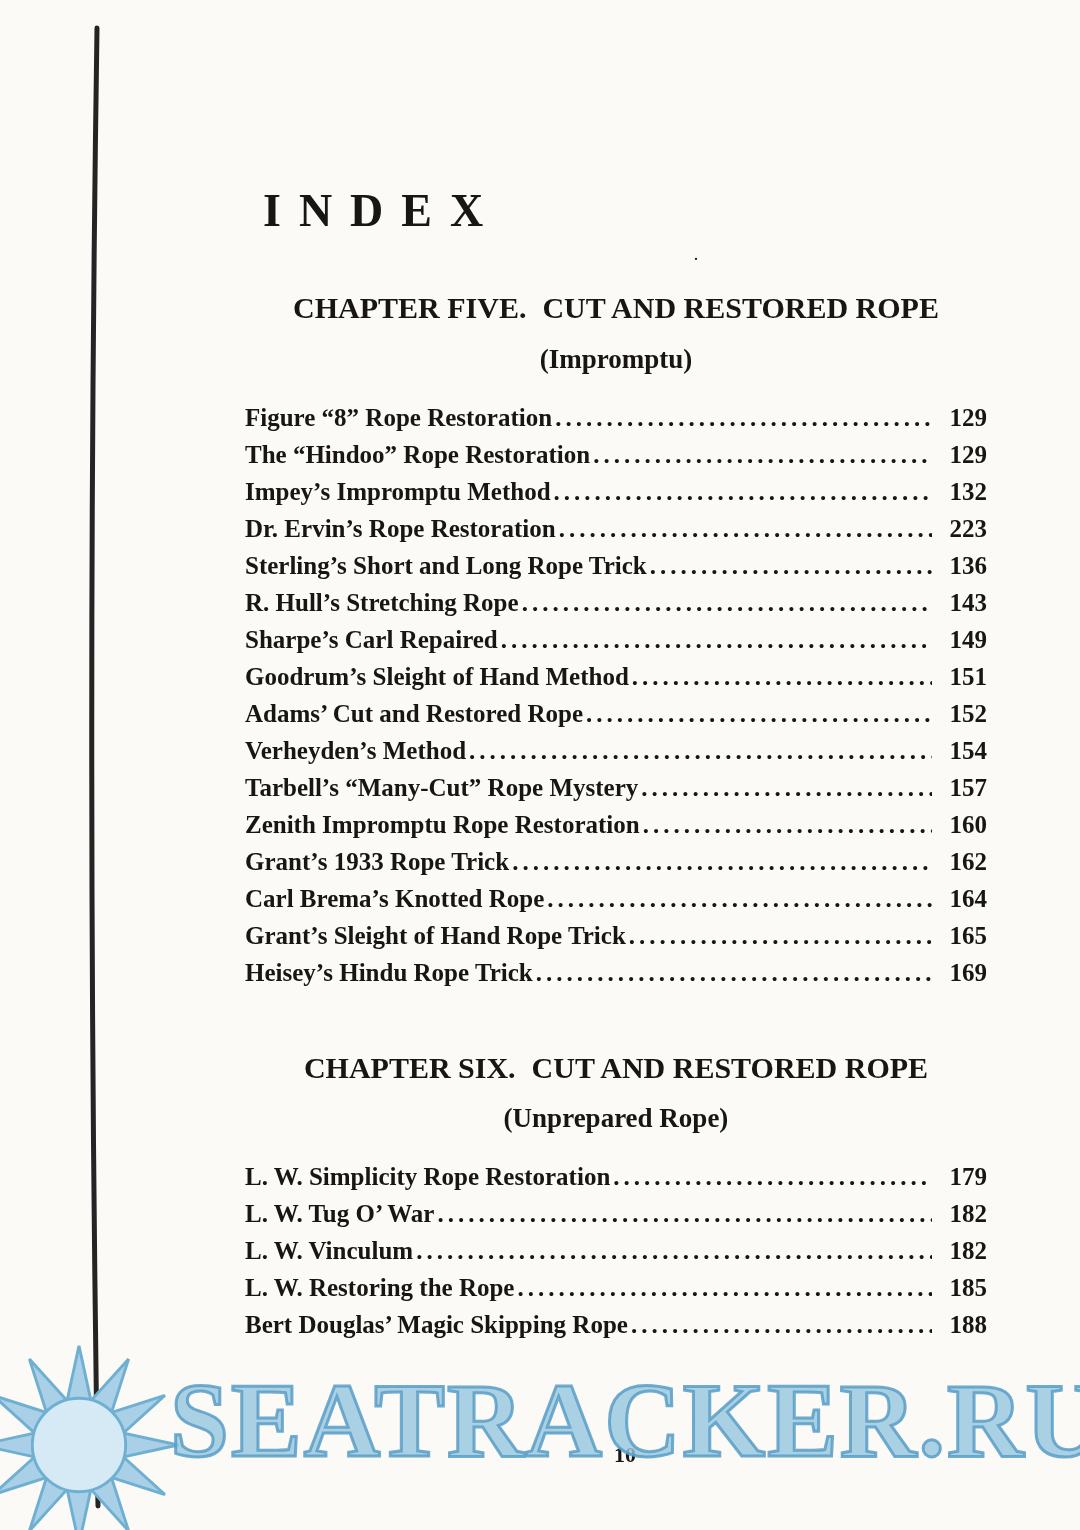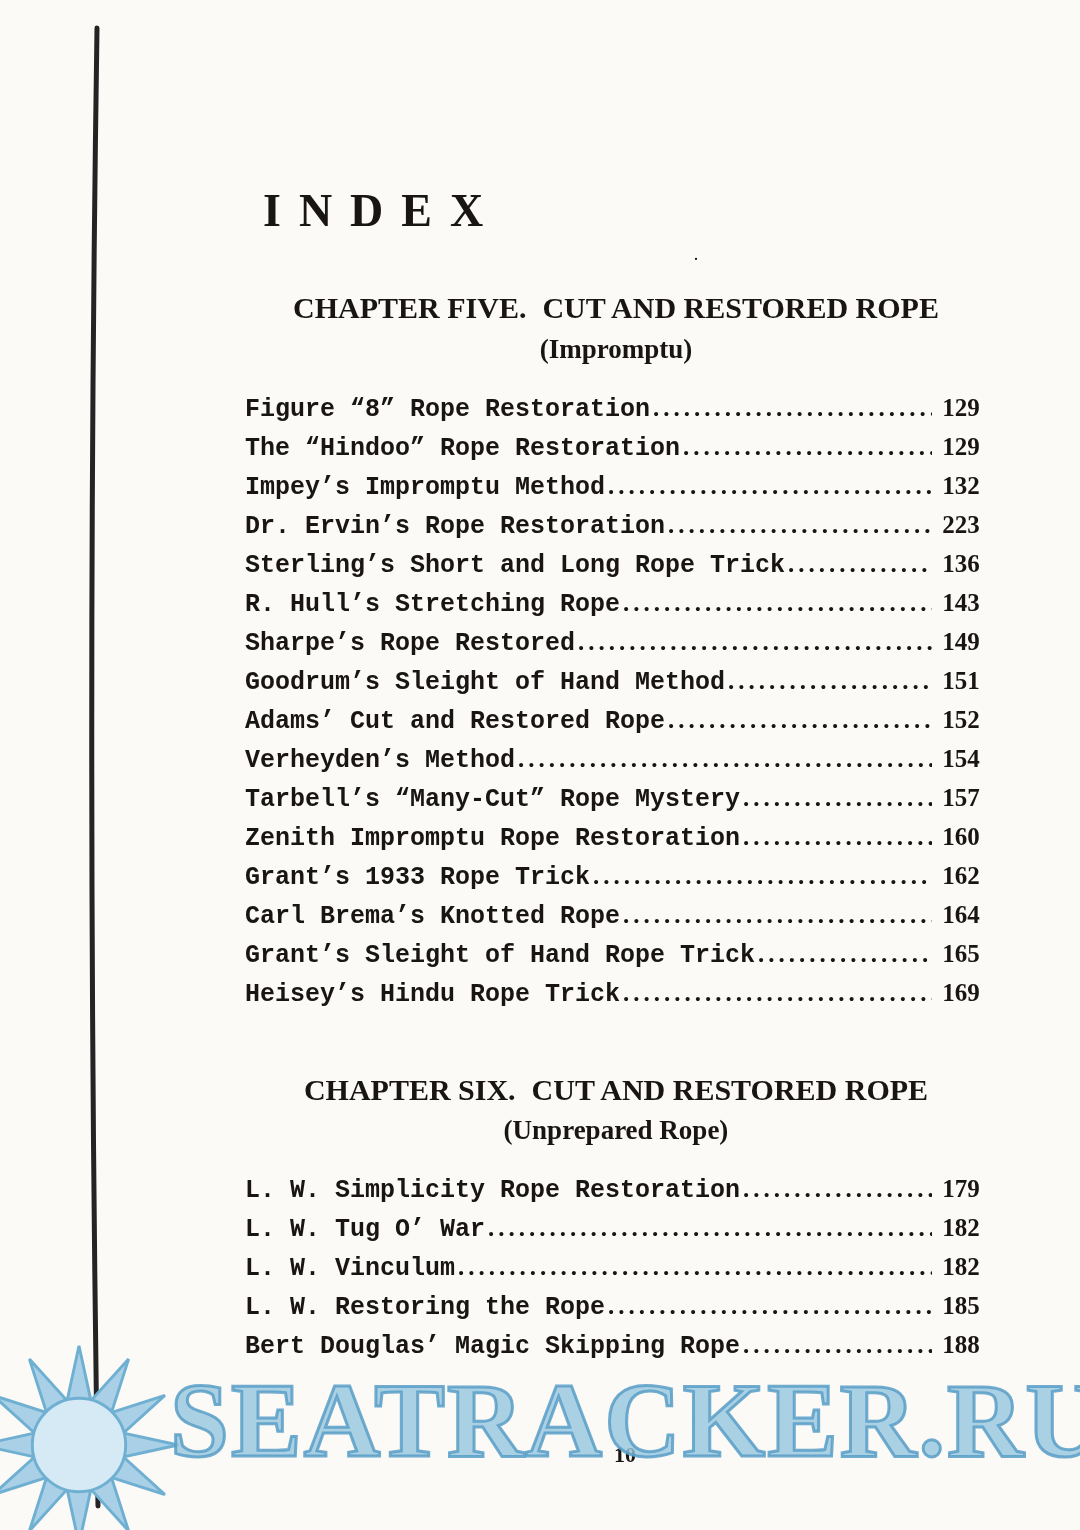--- a/index.html
+++ b/index.html
@@ -14,27 +14,27 @@
     margin:184px 0 0 0; 
     font-size:46px; font-weight:700; letter-spacing:18px; text-indent:18px;
   }
   .title-dot { text-align:center; transform:translateX(80px); font-size:18px; line-height:14px; margin-top:10px; }
   .chapter-heading {
     display:flex; justify-content:center; gap:16px;
     font-size:30px; font-weight:700; margin:0; line-height:1.15; white-space:nowrap;
   }
   .chapter { margin-top:30px; }
   .chapter + .chapter { margin-top:60px; }
-  .chapter-subtitle { text-align:center; font-size:27px; font-weight:700; margin-top:8px; }
+  .chapter-subtitle { text-align:center; font-size:27px; font-weight:700; margin-top:18px; }
   .toc { margin-top:24px; }
   .toc-row { display:flex; align-items:baseline; font-size:25px; font-weight:700; line-height:37px; }
-  .toc-title { white-space:nowrap;font-family:Liberation Mono, monospace; }
+  .toc-title { white-space:nowrap; }
   .leader { flex:1; overflow:hidden; white-space:nowrap; margin:0 3px; letter-spacing:4px; }
   .leader::after { content:"...................................................................................."; }
-  .toc-page { white-space:nowrap; min-width:52px; text-align:center; }
+  .toc-page { white-space:nowrap; min-width:52px; text-align:right; }
   .page-number {
     position:absolute; left:254px; top:1442px; width:742px;
     text-align:center; font-size:22px; font-weight:700;
   }
   .watermark { position:absolute; left:0; top:0; width:956px; height:1530px; pointer-events:none; z-index:5; }
   .watermark-text {
     position:absolute; left:170px; top:1368px; line-height:1;
     font-family:"Liberation Serif", serif; font-weight:700;
     font-size:106px; letter-spacing:2px;
     color:rgba(150,198,224,0.80);
@@ -86,21 +86,21 @@
               <span class="toc-title">Sterling’s Short and Long Rope Trick</span>
               <span class="leader"></span>
               <span class="toc-page">136</span>
             </div>
             <div class="toc-row">
               <span class="toc-title">R. Hull’s Stretching Rope</span>
               <span class="leader"></span>
               <span class="toc-page">143</span>
             </div>
             <div class="toc-row">
-              <span class="toc-title">Sharpe’s Rope Restored</span>
+              <span class="toc-title">Sharpe’s Carl Repaired</span>
               <span class="leader"></span>
               <span class="toc-page">149</span>
             </div>
             <div class="toc-row">
               <span class="toc-title">Goodrum’s Sleight of Hand Method</span>
               <span class="leader"></span>
               <span class="toc-page">151</span>
             </div>
             <div class="toc-row">
               <span class="toc-title">Adams’ Cut and Restored Rope</span>

